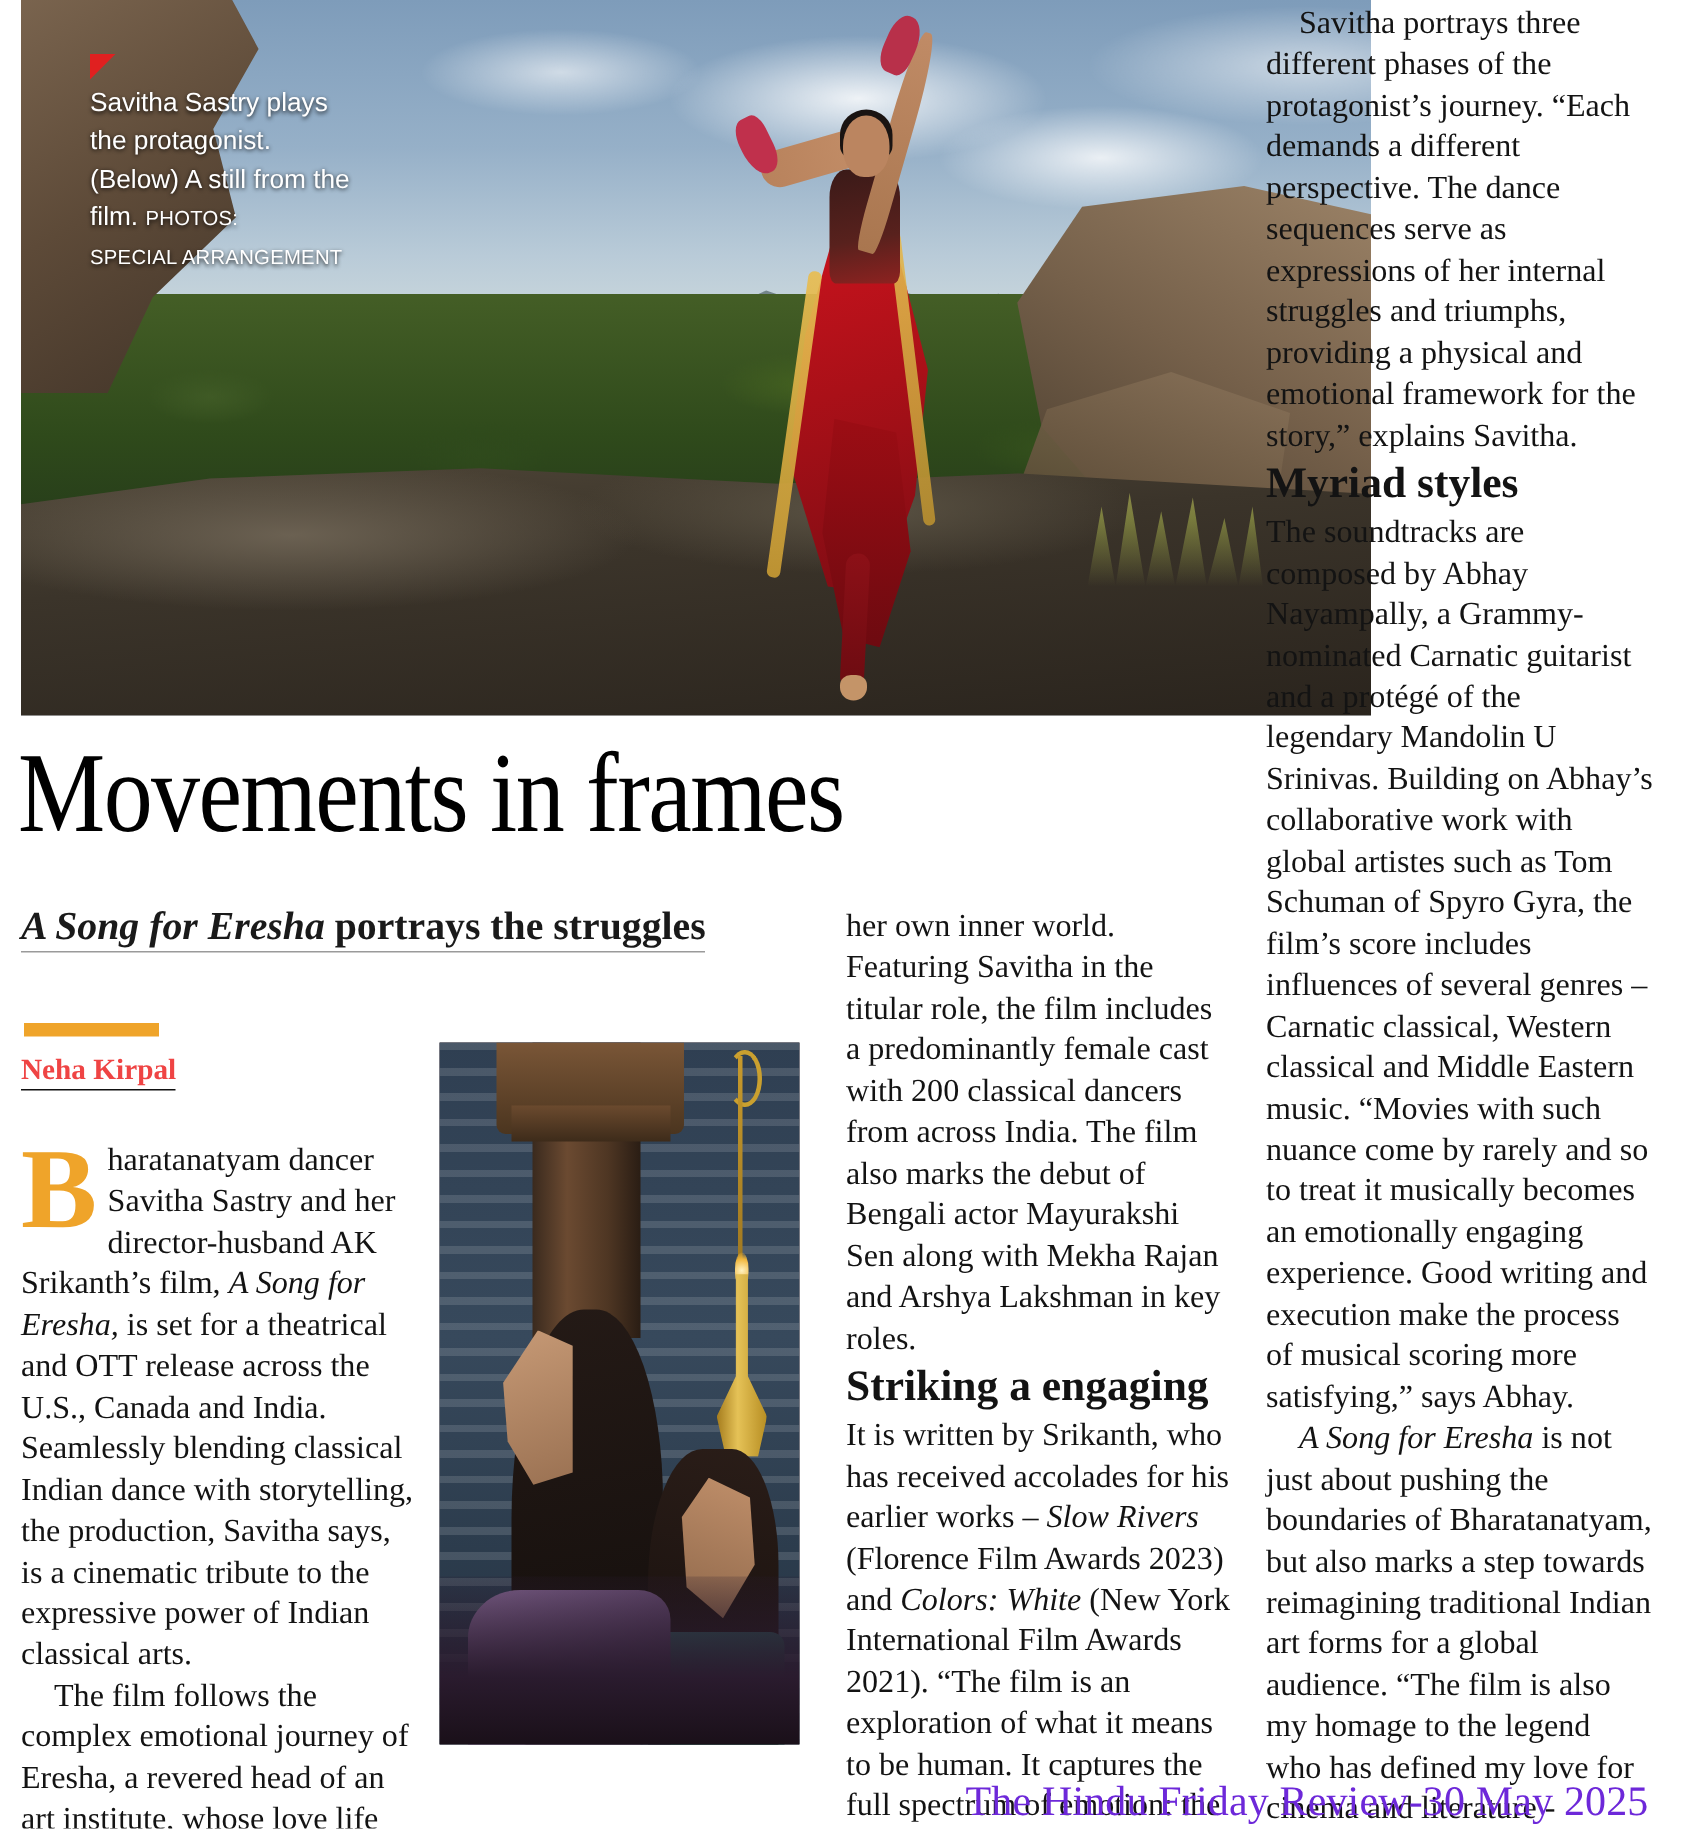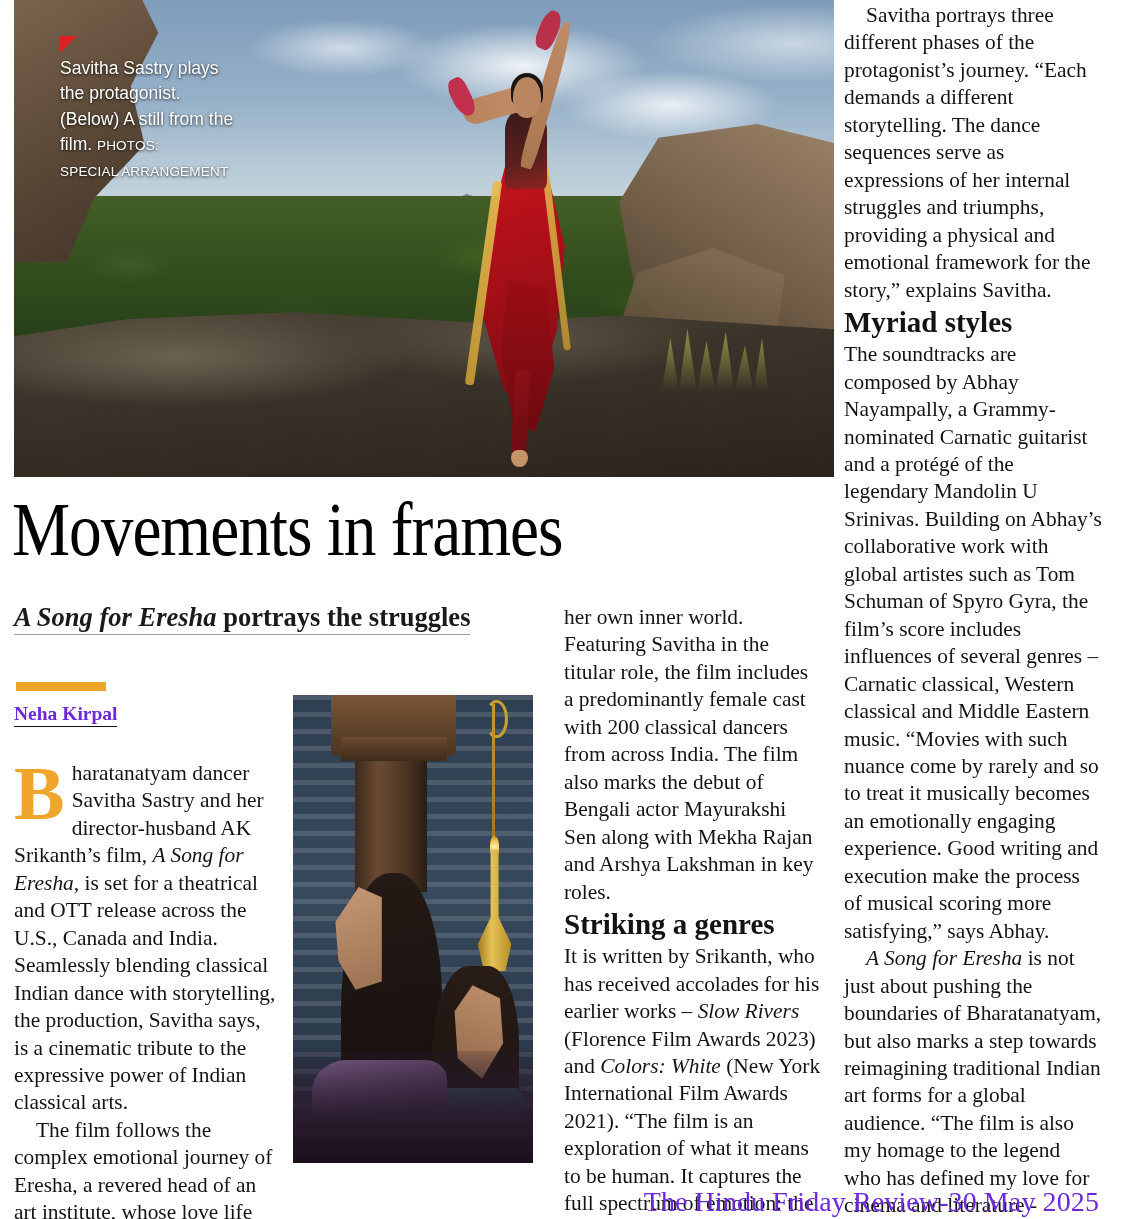--- a/index.html
+++ b/index.html
@@ -8,21 +8,21 @@
     background:#ffffff;
     font-family:"Liberation Serif", serif;
     color:#111111;
     overflow:hidden;
     position:relative;
   }
   .page{position:relative;width:1125px;height:1219px;}
 
   
   .hero{
-    position:absolute;left:14px;top:0;width:820px;height:477px;
+    position:absolute;left:14px;top:0;width:900px;height:477px;
     overflow:hidden;background:#2b2b28;
   }
   .hero-sky{
     position:absolute;left:0;top:0;width:100%;height:46%;
     background:
       radial-gradient(ellipse 180px 60px at 62% 30%, rgba(255,255,255,.85) 0%, rgba(255,255,255,0) 70%),
       radial-gradient(ellipse 150px 48px at 80% 48%, rgba(255,255,255,.8) 0%, rgba(255,255,255,0) 72%),
       radial-gradient(ellipse 130px 40px at 40% 22%, rgba(255,255,255,.6) 0%, rgba(255,255,255,0) 72%),
       radial-gradient(ellipse 200px 55px at 95% 20%, rgba(255,255,255,.55) 0%, rgba(255,255,255,0) 72%),
       linear-gradient(180deg,#7e9cba 0%,#96b0c8 45%,#b9cbd8 78%,#cdd9dd 100%);
@@ -165,21 +165,21 @@
     border-bottom:1px solid #9a9a9a;display:inline;padding-bottom:2px;
   }
   .standfirst i{font-style:italic;}
 
   .orange-rule{
     position:absolute;left:16px;top:682px;width:90px;height:9px;
     background:#efa42a;
   }
   .byline{
     position:absolute;left:14px;top:703px;
-    font-size:19.5px;font-weight:700;color:#6d28d9;
+    font-size:19.5px;font-weight:700;color:#ef4444;
     border-bottom:1.5px solid #111;padding-bottom:1px;
   }
 
   
   .col{position:absolute;font-size:21.4px;line-height:1.283;color:#131313;text-align:left;}
   .col p{margin:0;}
   .col p.ind{text-indent:22px;}
   .col i{font-style:italic;}
   .subhead{font-weight:700;font-size:29px;margin:0;}
 
@@ -343,26 +343,26 @@
     <div class="p2-w1-face"></div>
     <div class="p2-w2-hair"></div>
     <div class="p2-w2-face"></div>
     <div class="p2-w2-cloth"></div>
     <div class="p2-w1-shawl"></div>
     <div class="p2-dark"></div>
   </div>
 
   <div class="col" id="col2">
     <p>her own inner world. Featuring Savitha in the titular role, the film includes a predominantly female cast with 200 classical dancers from across India. The film also marks the debut of Bengali actor Mayurakshi Sen along with Mekha Rajan and Arshya Lakshman in key roles.</p>
-    <p class="subhead">Striking a genres</p>
+    <p class="subhead">Striking a engaging</p>
     <p><span>It is written by Srikanth, who has received accolades for his earlier works – </span><i>Slow Rivers</i><span> (Florence Film Awards 2023) and </span><i>Colors: White</i><span> (New York International Film Awards 2021). “The film is an exploration of what it means to be human. It captures the full spectrum of emotion: the joy of triumph, sting of regret, and the delicate balance between light and darkness, logic and emotion. I</span></p>
   </div>
 
   <div class="col" id="col3">
-    <p class="ind">Savitha portrays three different phases of the protagonist’s journey. “Each demands a different storytelling. The dance sequences serve as expressions of her internal struggles and triumphs, providing a physical and emotional framework for the story,” explains Savitha.</p>
+    <p class="ind">Savitha portrays three different phases of the protagonist’s journey. “Each demands a different perspective. The dance sequences serve as expressions of her internal struggles and triumphs, providing a physical and emotional framework for the story,” explains Savitha.</p>
     <p class="subhead">Myriad styles</p>
     <p>The soundtracks are composed by Abhay Nayampally, a Grammy-nominated Carnatic guitarist and a protégé of the legendary Mandolin U Srinivas. Building on Abhay’s collaborative work with global artistes such as Tom Schuman of Spyro Gyra, the film’s score includes influences of several genres – Carnatic classical, Western classical and Middle Eastern music. “Movies with such nuance come by rarely and so to treat it musically becomes an emotionally engaging experience. Good writing and execution make the process of musical scoring more satisfying,” says Abhay.</p>
     <p class="ind"><i>A Song for Eresha</i><span> is not just about pushing the boundaries of Bharatanatyam, but also marks a step towards reimagining traditional Indian art forms for a global audience. “The film is also my homage to the legend who has defined my love for cinema and literature - Satyajit Ray. From a young age I found his cinematic storytelling to be my inspiration,” adds Srikanth, most of whose films are based on classical Indian arts.</span></p>
   </div>
 
   <div class="footer">The Hindu Friday Review-30 May 2025</div>
 
 </div>
 
 </body></html>

